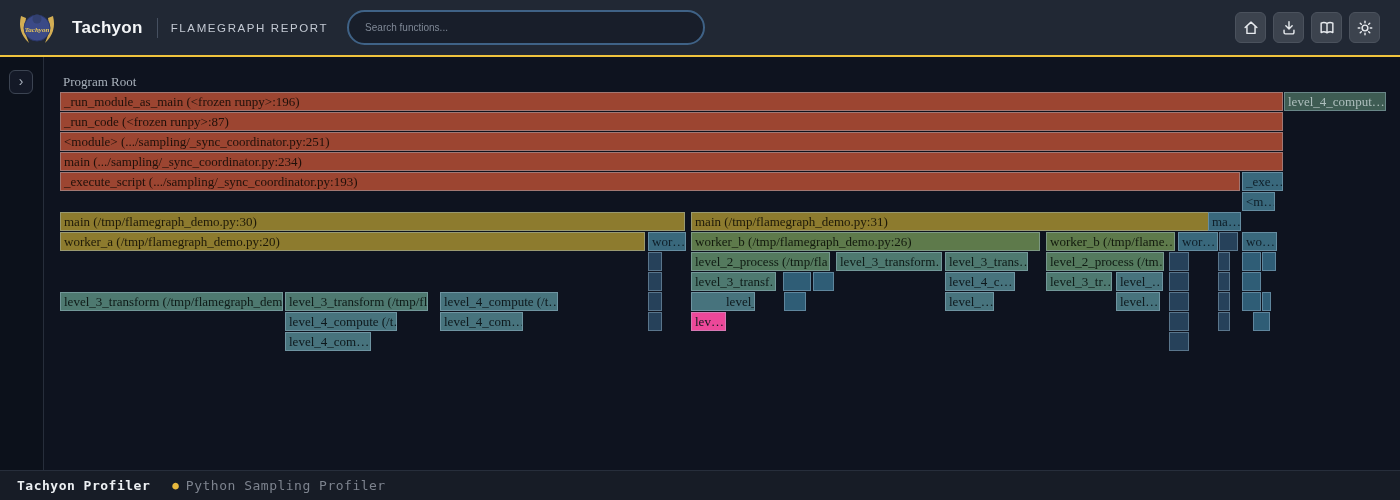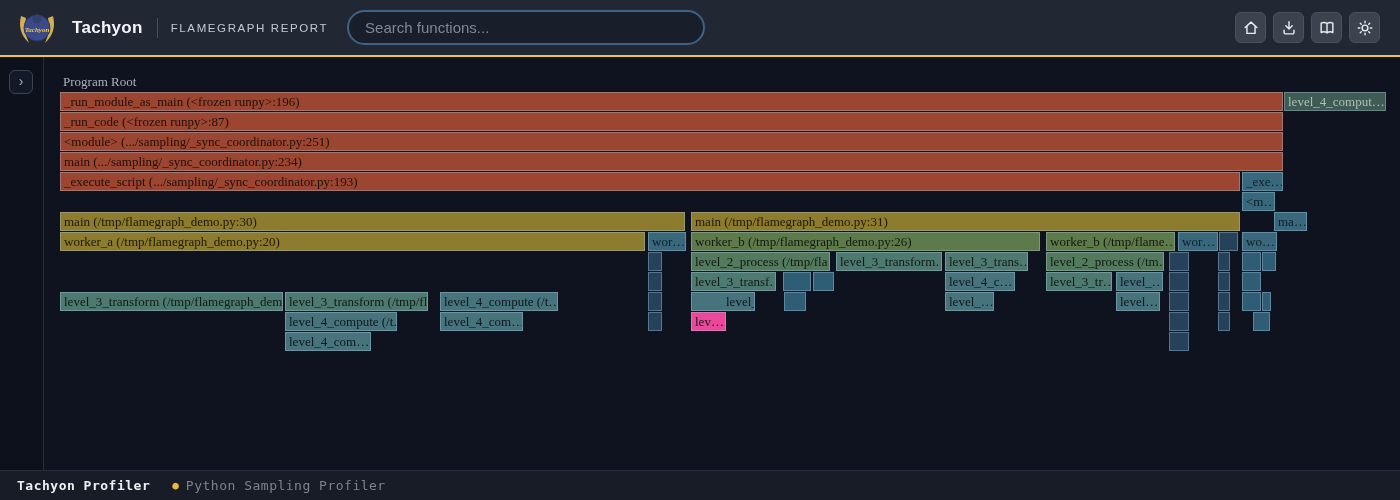--- a/index.html
+++ b/index.html
@@ -6,21 +6,21 @@
   .stage{position:relative;width:1400px;height:500px;overflow:hidden;background:#0e131f;
          font-family:"Liberation Sans",sans-serif;}
   
   .header{position:absolute;top:0;left:0;width:1400px;height:57px;background:#212834;
           border-bottom:2px solid #f0c43e;box-sizing:border-box;display:flex;align-items:center;}
   .logo{width:40px;height:40px;margin-left:17px;flex:0 0 auto;}
   .app-title{color:#f4f6f8;font-size:17px;font-weight:bold;margin-left:15px;letter-spacing:.3px;}
   .hdr-divider{width:1px;height:20px;background:#465060;margin-left:14px;}
   .report-label{color:#c3c9d3;font-size:11.5px;letter-spacing:1.6px;margin-left:13px;}
   .search{margin-left:19px;width:358px;height:35px;box-sizing:border-box;border-radius:18px;
-          background:#181e2a;border:2px solid #3f6286;color:#c9d0da;font-size:15px;
+          background:#181e2a;border:2px solid #3f6286;color:#c9d0da;font-size:10px;
           padding:0 16px;outline:none;font-family:"Liberation Sans",sans-serif;}
   .search::placeholder{color:#7f8896;}
   .hdr-spacer{flex:1;}
   .toolbar{display:flex;gap:7px;padding-right:20px;}
   .icon-btn{width:31px;height:31px;border-radius:6px;background:#3c434e;border:1px solid #4b525d;
             display:flex;align-items:center;justify-content:center;cursor:pointer;padding:0;}
   .icon-btn svg{stroke:#e7eaee;fill:none;stroke-width:1.6;stroke-linecap:round;stroke-linejoin:round;}
   
   .sidebar{position:absolute;top:57px;left:0;width:44px;height:413px;background:#0c111b;
            border-right:1px solid #272e3b;box-sizing:border-box;}
@@ -51,21 +51,21 @@
       <div class="bar" title="_run_module_as_main (&lt;frozen runpy&gt;:196)" style="left: 60px; top: 92px; width: 1223px; height: 19px; line-height: 18px; background: rgb(156, 69, 49); color: rgb(32, 16, 10);">_run_module_as_main (&lt;frozen runpy&gt;:196)</div>
       <div class="bar" title="level_4_comput…" style="left: 1284px; top: 92px; width: 102px; height: 19px; line-height: 18px; background: rgb(62, 92, 83); color: rgb(174, 191, 189);">level_4_comput…</div>
       <div class="bar" title="_run_code (&lt;frozen runpy&gt;:87)" style="left: 60px; top: 112px; width: 1223px; height: 19px; line-height: 18px; background: rgb(156, 69, 49); color: rgb(32, 16, 10);">_run_code (&lt;frozen runpy&gt;:87)</div>
       <div class="bar" title="&lt;module&gt; (.../sampling/_sync_coordinator.py:251)" style="left: 60px; top: 132px; width: 1223px; height: 19px; line-height: 18px; background: rgb(156, 69, 49); color: rgb(32, 16, 10);">&lt;module&gt; (.../sampling/_sync_coordinator.py:251)</div>
       <div class="bar" title="main (.../sampling/_sync_coordinator.py:234)" style="left: 60px; top: 152px; width: 1223px; height: 19px; line-height: 18px; background: rgb(156, 69, 49); color: rgb(32, 16, 10);">main (.../sampling/_sync_coordinator.py:234)</div>
       <div class="bar" title="_execute_script (.../sampling/_sync_coordinator.py:193)" style="left: 60px; top: 172px; width: 1180px; height: 19px; line-height: 18px; background: rgb(156, 69, 49); color: rgb(32, 16, 10);">_execute_script (.../sampling/_sync_coordinator.py:193)</div>
       <div class="bar" title="_exe…" style="left: 1242px; top: 172px; width: 41px; height: 19px; line-height: 18px; background: rgb(57, 104, 124); color: rgb(14, 30, 40);">_exe…</div>
       <div class="bar" title="&lt;m…" style="left: 1242px; top: 192px; width: 33px; height: 19px; line-height: 18px; background: rgb(57, 104, 124); color: rgb(14, 30, 40);">&lt;m…</div>
       <div class="bar" title="main (/tmp/flamegraph_demo.py:30)" style="left: 60px; top: 212px; width: 625px; height: 19px; line-height: 18px; background: rgb(141, 123, 46); color: rgb(30, 25, 8);">main (/tmp/flamegraph_demo.py:30)</div>
       <div class="bar" title="main (/tmp/flamegraph_demo.py:31)" style="left: 691px; top: 212px; width: 549px; height: 19px; line-height: 18px; background: rgb(141, 123, 46); color: rgb(30, 25, 8);">main (/tmp/flamegraph_demo.py:31)</div>
-      <div class="bar" title="ma…" style="left: 1274px; top: 212px; width: 33px; height: 19px; line-height: 18px; background: rgb(57, 104, 124); color: rgb(14, 30, 40);">ma…</div>
+      <div class="bar" title="ma…" style="left: 1208px; top: 212px; width: 33px; height: 19px; line-height: 18px; background: rgb(57, 104, 124); color: rgb(14, 30, 40);">ma…</div>
       <div class="bar" title="worker_a (/tmp/flamegraph_demo.py:20)" style="left: 60px; top: 232px; width: 585px; height: 19px; line-height: 18px; background: rgb(141, 123, 46); color: rgb(30, 25, 8);">worker_a (/tmp/flamegraph_demo.py:20)</div>
       <div class="bar" title="wor…" style="left: 648px; top: 232px; width: 38px; height: 19px; line-height: 18px; background: rgb(57, 104, 124); color: rgb(14, 30, 40);">wor…</div>
       <div class="bar" title="worker_b (/tmp/flamegraph_demo.py:26)" style="left: 691px; top: 232px; width: 349px; height: 19px; line-height: 18px; background: rgb(94, 122, 75); color: rgb(18, 25, 13);">worker_b (/tmp/flamegraph_demo.py:26)</div>
       <div class="bar" title="worker_b (/tmp/flame…" style="left: 1046px; top: 232px; width: 129px; height: 19px; line-height: 18px; background: rgb(94, 122, 75); color: rgb(18, 25, 13);">worker_b (/tmp/flame…</div>
       <div class="bar" title="wor…" style="left: 1178px; top: 232px; width: 40px; height: 19px; line-height: 18px; background: rgb(57, 104, 124); color: rgb(14, 30, 40);">wor…</div>
       <div class="bar" style="left: 1219px; top: 232px; width: 19px; height: 19px; line-height: 18px; background: rgb(38, 65, 90); color: rgb(14, 30, 40);"></div>
       <div class="bar" title="wo…" style="left: 1242px; top: 232px; width: 35px; height: 19px; line-height: 18px; background: rgb(57, 104, 124); color: rgb(14, 30, 40);">wo…</div>
       <div class="bar" style="left: 648px; top: 252px; width: 14px; height: 19px; line-height: 18px; background: rgb(38, 65, 90); color: rgb(14, 30, 40);"></div>
       <div class="bar" title="level_2_process (/tmp/fla…" style="left: 691px; top: 252px; width: 139px; height: 19px; line-height: 18px; background: rgb(84, 122, 94); color: rgb(15, 26, 18);">level_2_process (/tmp/fla…</div>
       <div class="bar" title="level_3_transform…" style="left: 836px; top: 252px; width: 106px; height: 19px; line-height: 18px; background: rgb(78, 121, 112); color: rgb(14, 26, 23);">level_3_transform…</div>

